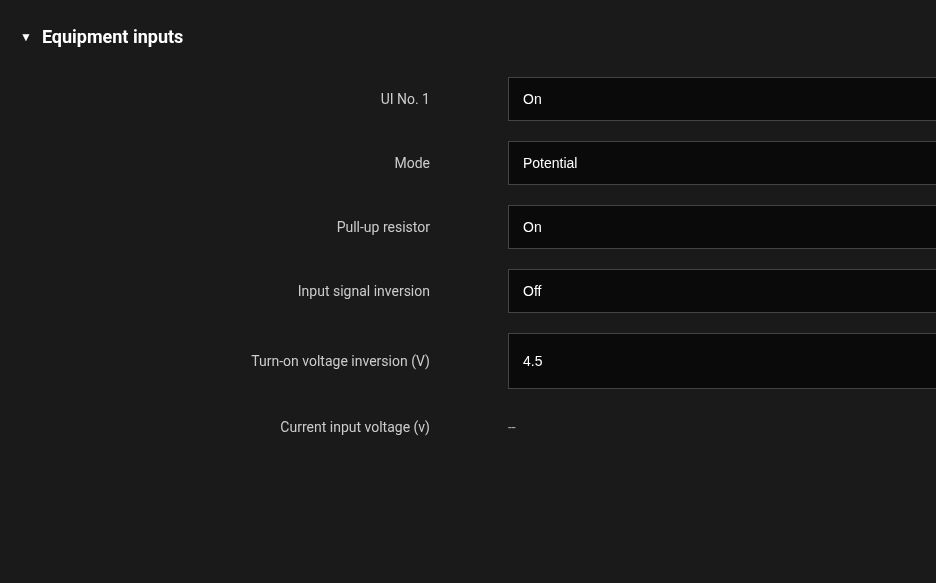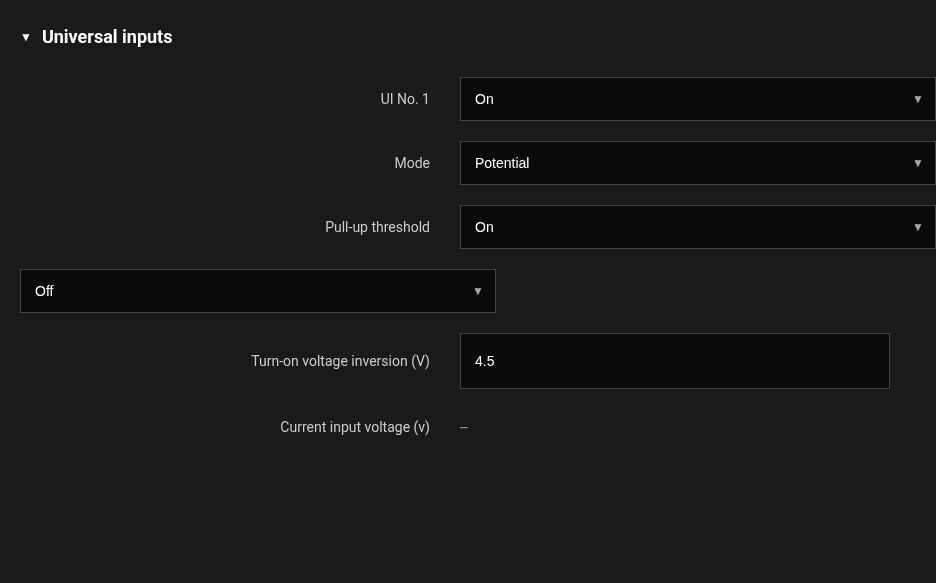--- a/index.html
+++ b/index.html
@@ -43,20 +43,21 @@
 
     .form-rows {
       width: 100%;
     }
 
     .form-row {
       display: flex;
       align-items: center;
       padding: 10px 20px;
       min-height: 56px;
+      gap: 48px;
     }
 
     .form-row:nth-child(even) {
       background-color: transparent;
     }
 
     .field-label {
       flex: 0 0 440px;
       text-align: right;
       padding-right: 30px;
@@ -113,21 +114,21 @@
       font-size: 14px;
       padding: 10px 0;
     }
   </style>
 </head>
 <body>
 
 <div class="container">
   <div class="section-header">
     <span class="chevron-icon">▼</span>
-    <span class="section-title">Universal inputs</span>
+    <span class="section-title">Equipment inputs</span>
   </div>
 
   <div class="form-rows">
 
     <div class="form-row">
       <div class="field-label">UI No. 1</div>
       <div class="field-value">
         <div class="dropdown-wrapper">
           <select class="dropdown-select">
             <option value="On">On</option>
@@ -146,33 +147,34 @@
             <option value="Potential">Potential</option>
             <option value="Digital">Digital</option>
             <option value="Analog">Analog</option>
           </select>
           <span class="dropdown-arrow">▼</span>
         </div>
       </div>
     </div>
 
     <div class="form-row">
-      <div class="field-label">Pull-up threshold</div>
+      <div class="field-label">Pull-up resistor</div>
       <div class="field-value">
         <div class="dropdown-wrapper">
           <select class="dropdown-select">
             <option value="On">On</option>
             <option value="Off">Off</option>
           </select>
           <span class="dropdown-arrow">▼</span>
         </div>
       </div>
     </div>
 
     <div class="form-row">
+      <div class="field-label">Input signal inversion</div>
       <div class="field-value">
         <div class="dropdown-wrapper">
           <select class="dropdown-select">
             <option value="Off">Off</option>
             <option value="On">On</option>
           </select>
           <span class="dropdown-arrow">▼</span>
         </div>
       </div>
     </div>

